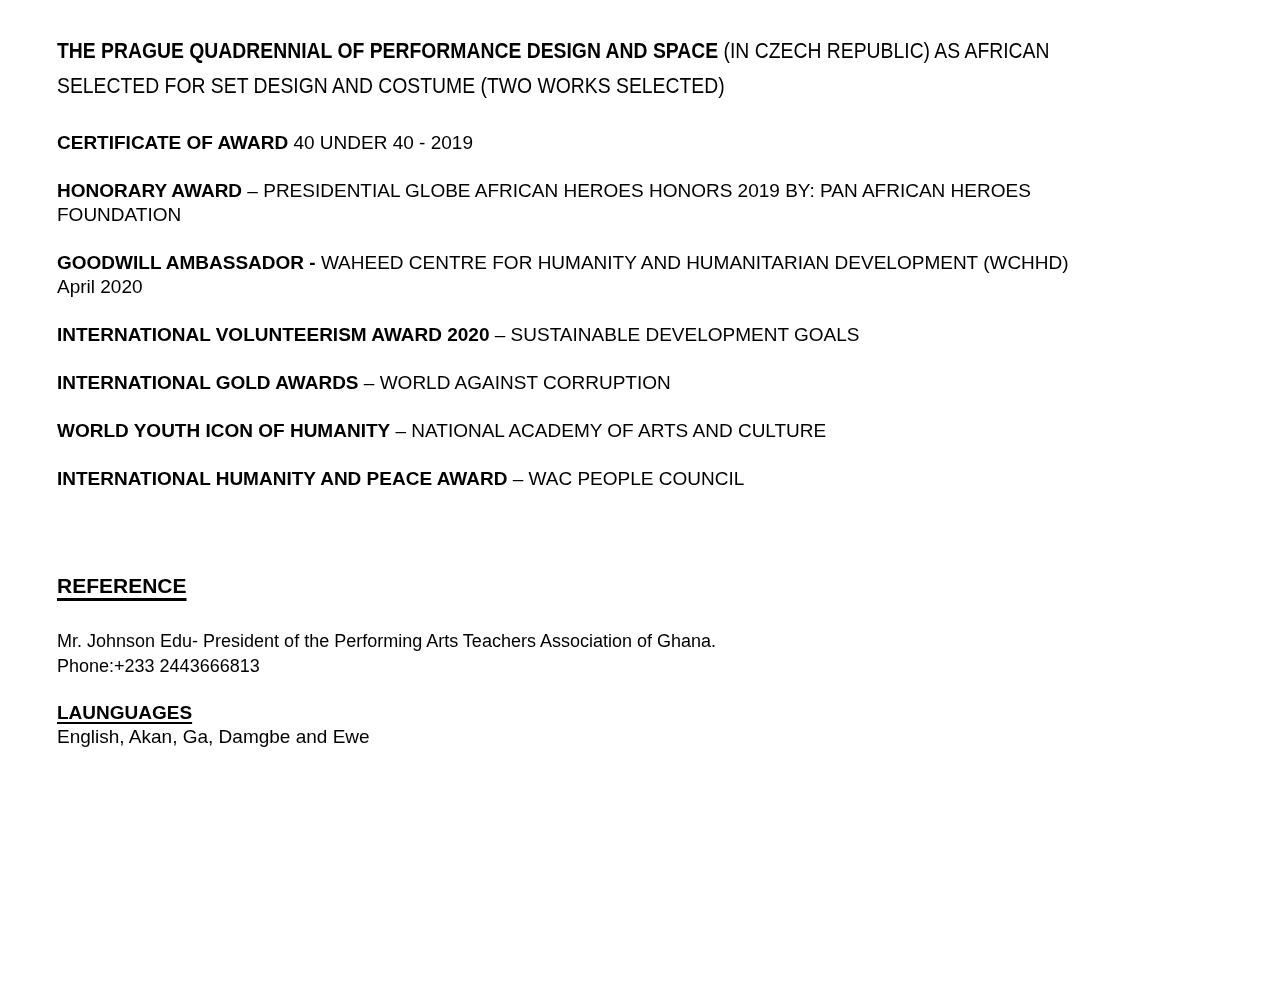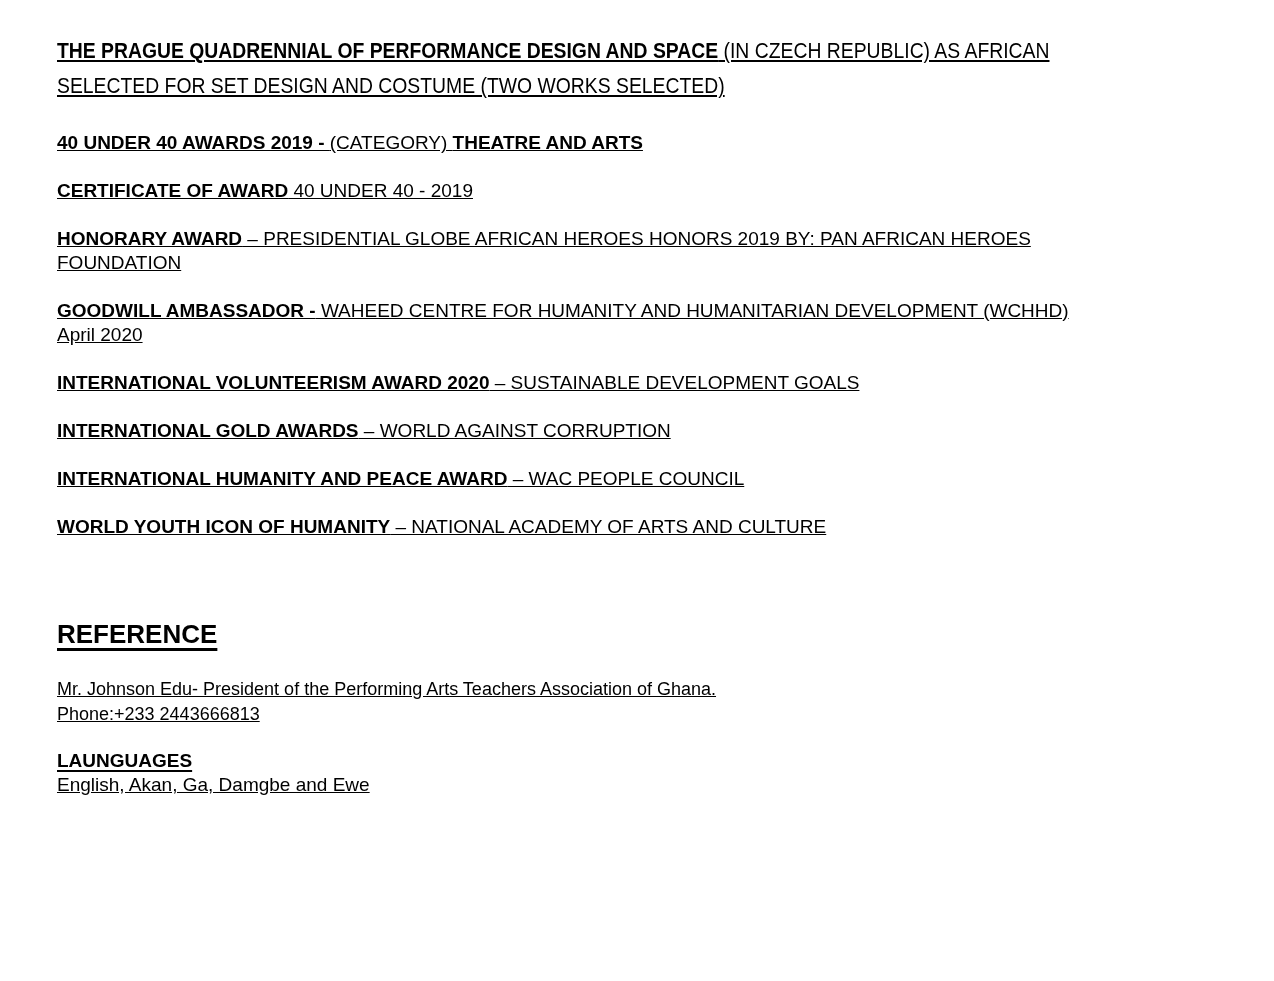--- a/index.html
+++ b/index.html
@@ -10,21 +10,20 @@
     font-family: "Liberation Sans", sans-serif;
   }
   .page {
     position: relative;
     width: 1178px;
     height: 981px;
     overflow: hidden;
     background: #ffffff;
     box-sizing: border-box;
     padding: 33px 54px 20px 57px;
-    text-decoration: underline;
   }
   .line { white-space: pre; }
   .b { font-weight: bold; }
 
   
   .intro { margin: 0 0 28px 0; }
   .intro .line {
     font-size: 22px;
     line-height: 35px;
     transform: scaleX(0.88);
@@ -39,21 +38,21 @@
   }
   .award sup {
     font-size: 0.62em;
     vertical-align: super;
     line-height: 0;
   }
 
   
   .ref-heading {
     margin: 54px 0 26px 0;
-    font-size: 26px;
+    font-size: 21px;
     font-weight: bold;
     line-height: 34px;
     text-decoration: underline;
     text-decoration-thickness: 3px;
     text-underline-offset: 5px;
     display: inline-block;
     text-align: right;
   }
   .ref-wrap { display: block; }
   .ref-entry {
@@ -82,44 +81,41 @@
 
 <div class="page">
 
   <div class="intro" id="intro">
       <div class="line "><span class="b">THE PRAGUE QUADRENNIAL OF PERFORMANCE DESIGN AND SPACE</span><span> (IN CZECH REPUBLIC) AS AFRICAN</span></div>
       <div class="line "><span>SELECTED FOR SET DESIGN AND COSTUME (TWO WORKS SELECTED)</span></div>
     </div>
 
   <div id="awards">
       <div class="award">
-        <div class="line "><span class="b">40 UNDER 40 AWARDS 2019 - </span><span>(CATEGORY) </span><span class="b">THEATRE AND ARTS</span></div>
-      </div>
-      <div class="award">
         <div class="line "><span class="b">CERTIFICATE OF AWARD</span><span> 40 UNDER 40 - 2019</span></div>
       </div>
       <div class="award">
         <div class="line "><span class="b">HONORARY AWARD</span><span> – PRESIDENTIAL GLOBE AFRICAN HEROES HONORS 2019 BY: PAN AFRICAN HEROES</span></div>
         <div class="line "><span>FOUNDATION</span></div>
       </div>
       <div class="award">
         <div class="line "><span class="b">GOODWILL AMBASSADOR -</span><span> WAHEED CENTRE FOR HUMANITY AND HUMANITARIAN DEVELOPMENT (WCHHD)</span></div>
         <div class="line "><span>April 2020</span></div>
       </div>
       <div class="award">
         <div class="line "><span class="b">INTERNATIONAL VOLUNTEERISM AWARD 2020</span><span> – SUSTAINABLE DEVELOPMENT GOALS</span></div>
       </div>
       <div class="award">
         <div class="line "><span class="b">INTERNATIONAL GOLD AWARDS</span><span> – WORLD AGAINST CORRUPTION</span></div>
       </div>
       <div class="award">
-        <div class="line "><span class="b">INTERNATIONAL HUMANITY AND PEACE AWARD</span><span> – WAC PEOPLE COUNCIL</span></div>
+        <div class="line "><span class="b">WORLD YOUTH ICON OF HUMANITY</span><span> – NATIONAL ACADEMY OF ARTS AND CULTURE</span></div>
       </div>
       <div class="award">
-        <div class="line "><span class="b">WORLD YOUTH ICON OF HUMANITY</span><span> – NATIONAL ACADEMY OF ARTS AND CULTURE</span></div>
+        <div class="line "><span class="b">INTERNATIONAL HUMANITY AND PEACE AWARD</span><span> – WAC PEOPLE COUNCIL</span></div>
       </div>
     </div>
 
   <div class="ref-wrap">
     <div class="ref-heading">REFERENCE</div>
   </div>
 
   <div id="reference-entries">
       <div class="ref-entry">
         <div class="line "><span>Mr. Johnson Edu- President of the Performing Arts Teachers Association of Ghana.</span></div>

